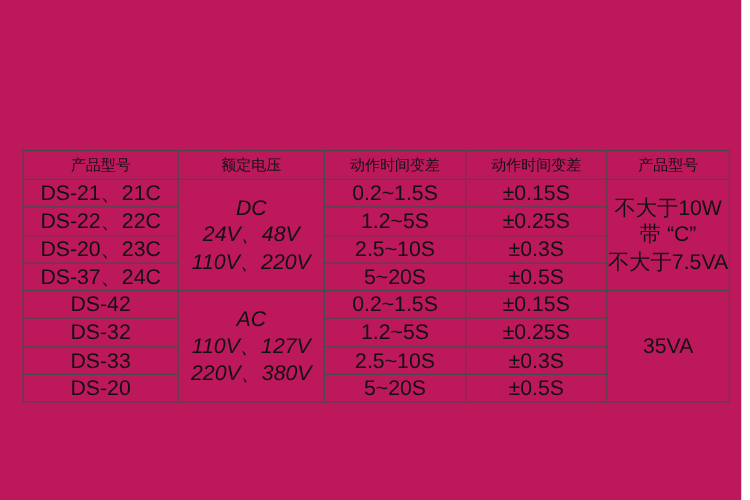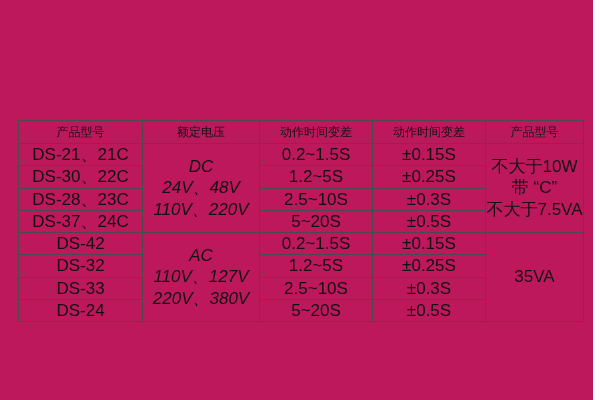--- a/index.html
+++ b/index.html
@@ -93,26 +93,26 @@
           <td class="multiline" rowspan="4">DC
 24V、48V
 110V、220V</td>
           <td>0.2~1.5S</td>
           <td>±0.15S</td>
           <td class="power-cell" rowspan="4">不大于10W
 带 “C”
 不大于7.5VA</td>
         </tr>
         <tr>
-          <td>DS-30、22C</td>
+          <td>DS-22、22C</td>
           <td>1.2~5S</td>
           <td>±0.25S</td>
         </tr>
         <tr>
-          <td>DS-28、23C</td>
+          <td>DS-20、23C</td>
           <td>2.5~10S</td>
           <td>±0.3S</td>
         </tr>
         <tr>
           <td>DS-37、24C</td>
           <td>5~20S</td>
           <td>±0.5S</td>
         </tr>
 
         <tr>
@@ -128,20 +128,20 @@
           <td>DS-32</td>
           <td>1.2~5S</td>
           <td>±0.25S</td>
         </tr>
         <tr>
           <td>DS-33</td>
           <td>2.5~10S</td>
           <td>±0.3S</td>
         </tr>
         <tr>
-          <td>DS-24</td>
+          <td>DS-20</td>
           <td>5~20S</td>
           <td>±0.5S</td>
         </tr>
       </tbody>
     </table>
   </div>
 </div>
 
 </body></html>

